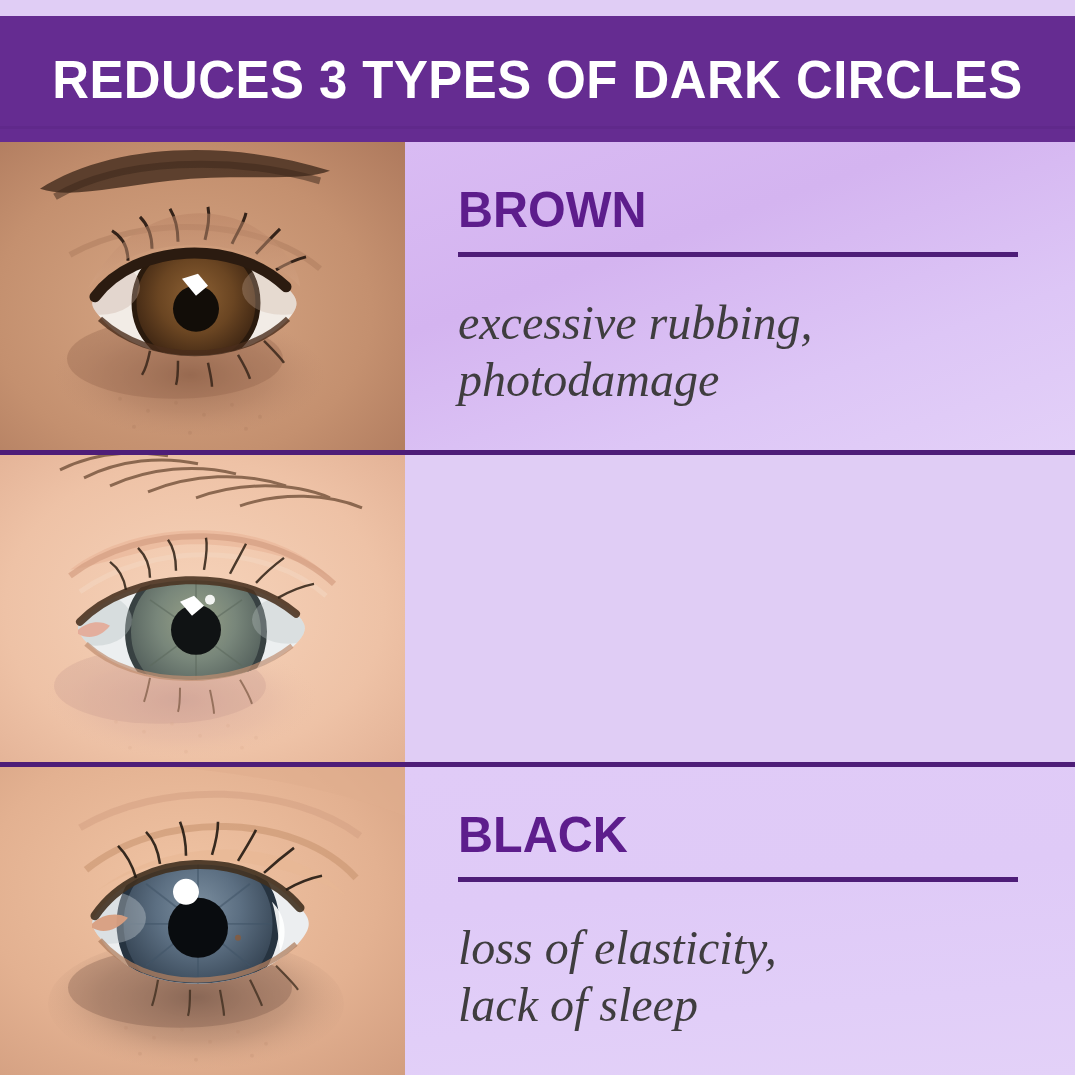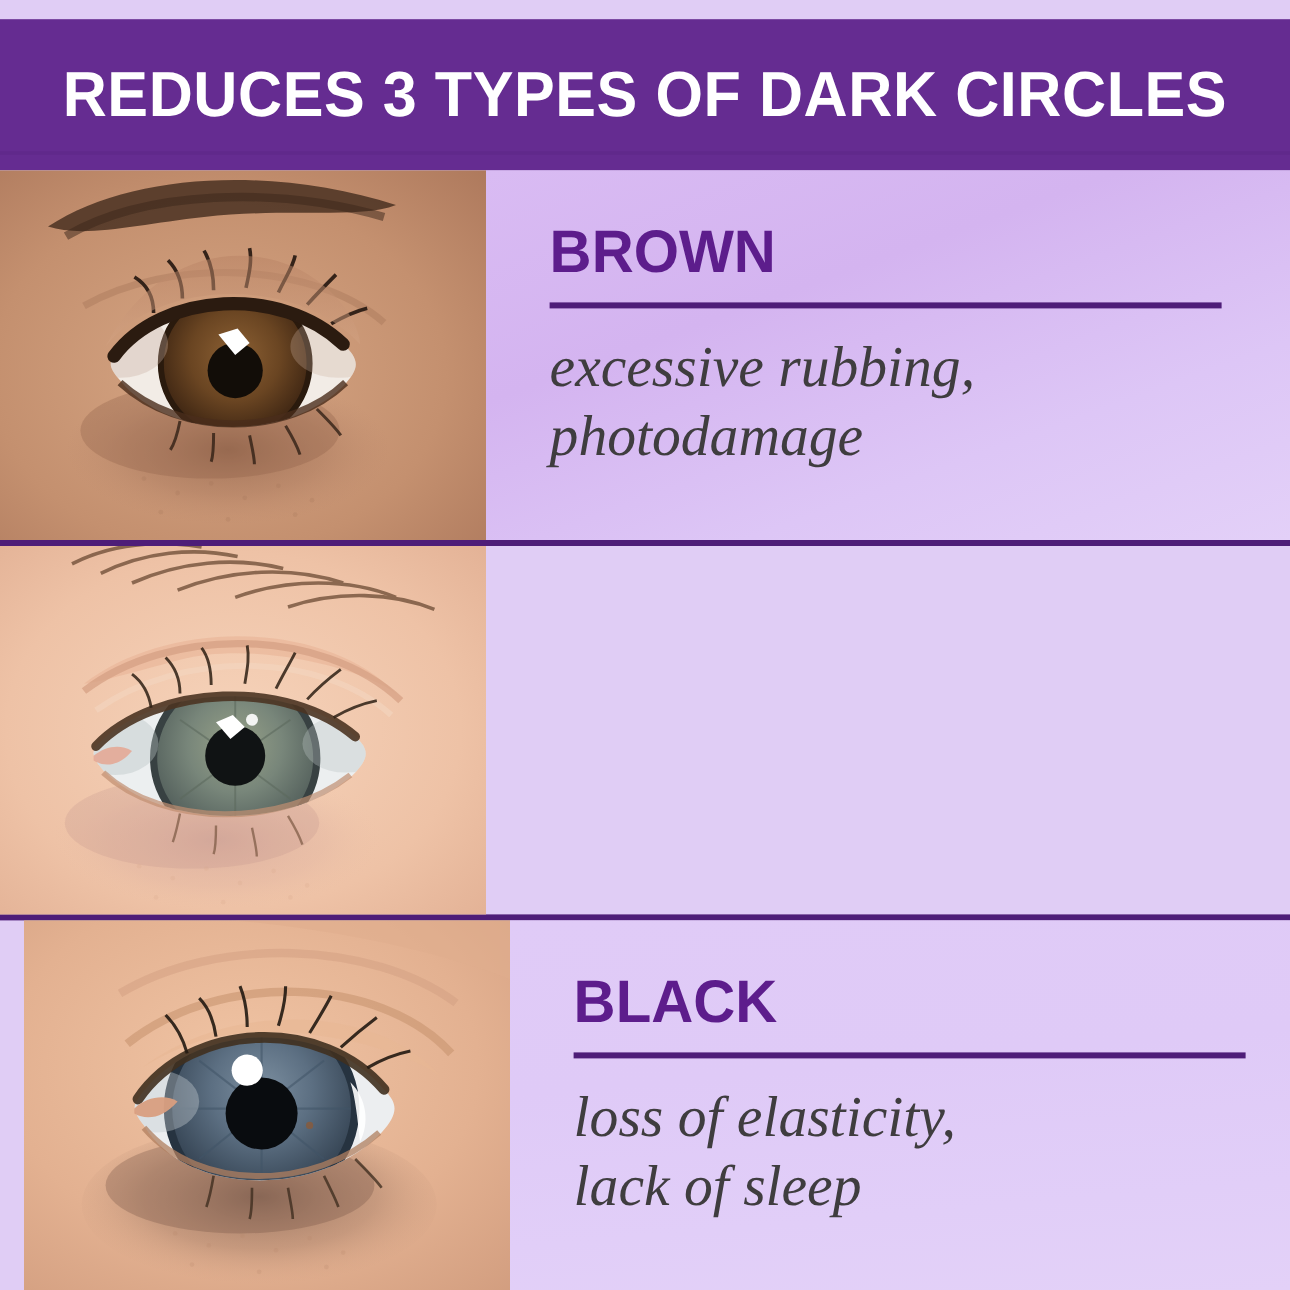--- a/index.html
+++ b/index.html
@@ -36,21 +36,21 @@
   
   .rows { flex:1 1 auto; display:flex; flex-direction:column; }
 
   .row {
     position:relative;
     display:flex;
     flex:1 1 0;
     min-height:0;
     border-bottom:5px solid #4e1d78;
   }
-  .row:last-child { border-bottom:none;padding-left:20px; }
+  .row:last-child { border-bottom:none; }
 
   .photo {
     flex:0 0 405px;
     position:relative;
     overflow:hidden;
     background:#c49a80;
   }
   .photo svg { display:block; width:100%; height:100%; }
 
   .panel {
@@ -75,21 +75,21 @@
     transform-origin:left center;
     white-space:nowrap;
   }
   .panel-rule {
     margin-top:18px;
     height:5px;
     width:560px;
     background:#4e1d78;
   }
   .panel-desc {
-    margin-top:22px;
+    margin-top:38px;
     color:#3f3d3f;
     font-family:"Liberation Serif", serif;
     font-style:italic;
     font-size:48px;
     line-height:1.18;
     letter-spacing:0px;
     white-space:pre-line;
   }
 
   

